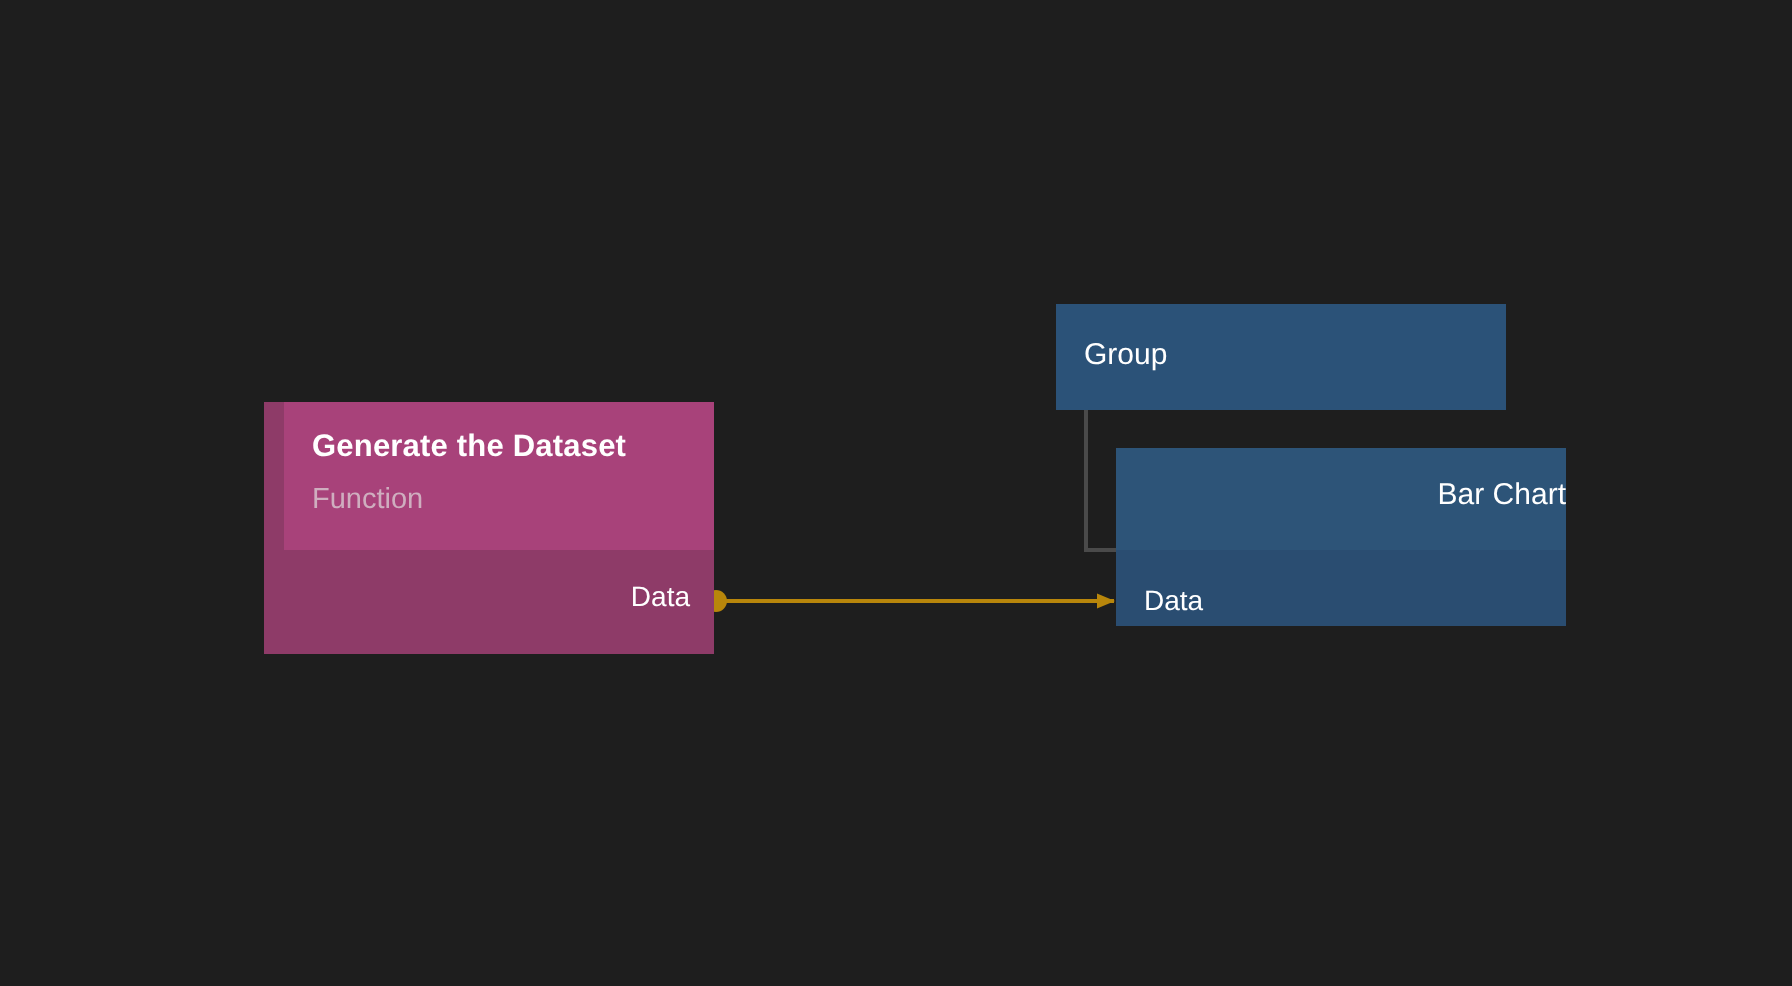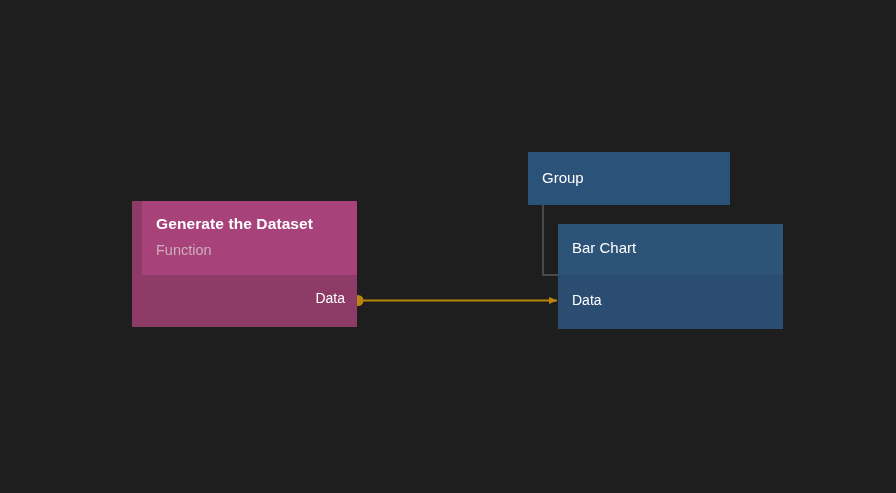--- a/index.html
+++ b/index.html
@@ -71,39 +71,40 @@
     color: #ffffff;
     font-size: 14px;
     line-height: 18px;
     white-space: nowrap;
   }
 
   
   .node-group {
     left: 528px;
     top: 152px;
-    width: 202px;
+    width: 225px;
     height: 53px;
     background: #2b5278;
   }
   .node-group .node-title {
     color: #ffffff;
     font-size: 15px;
     line-height: 20px;
     padding: 16px 0 0 14px;
     white-space: nowrap;
   }
 
   
   .node-chart {
     left: 558px;
     top: 224px;
     width: 225px;
-    height: 105px;
+    height: 89px;
     background: #0ea5e9;
+    text-align: right;
   }
   .node-chart .node-header {
     height: 51px;
     background: #2d5478;
     padding: 14px 0 0 14px;
     box-sizing: border-box;
   }
   .node-chart .node-title {
     color: #ffffff;
     font-size: 15px;

